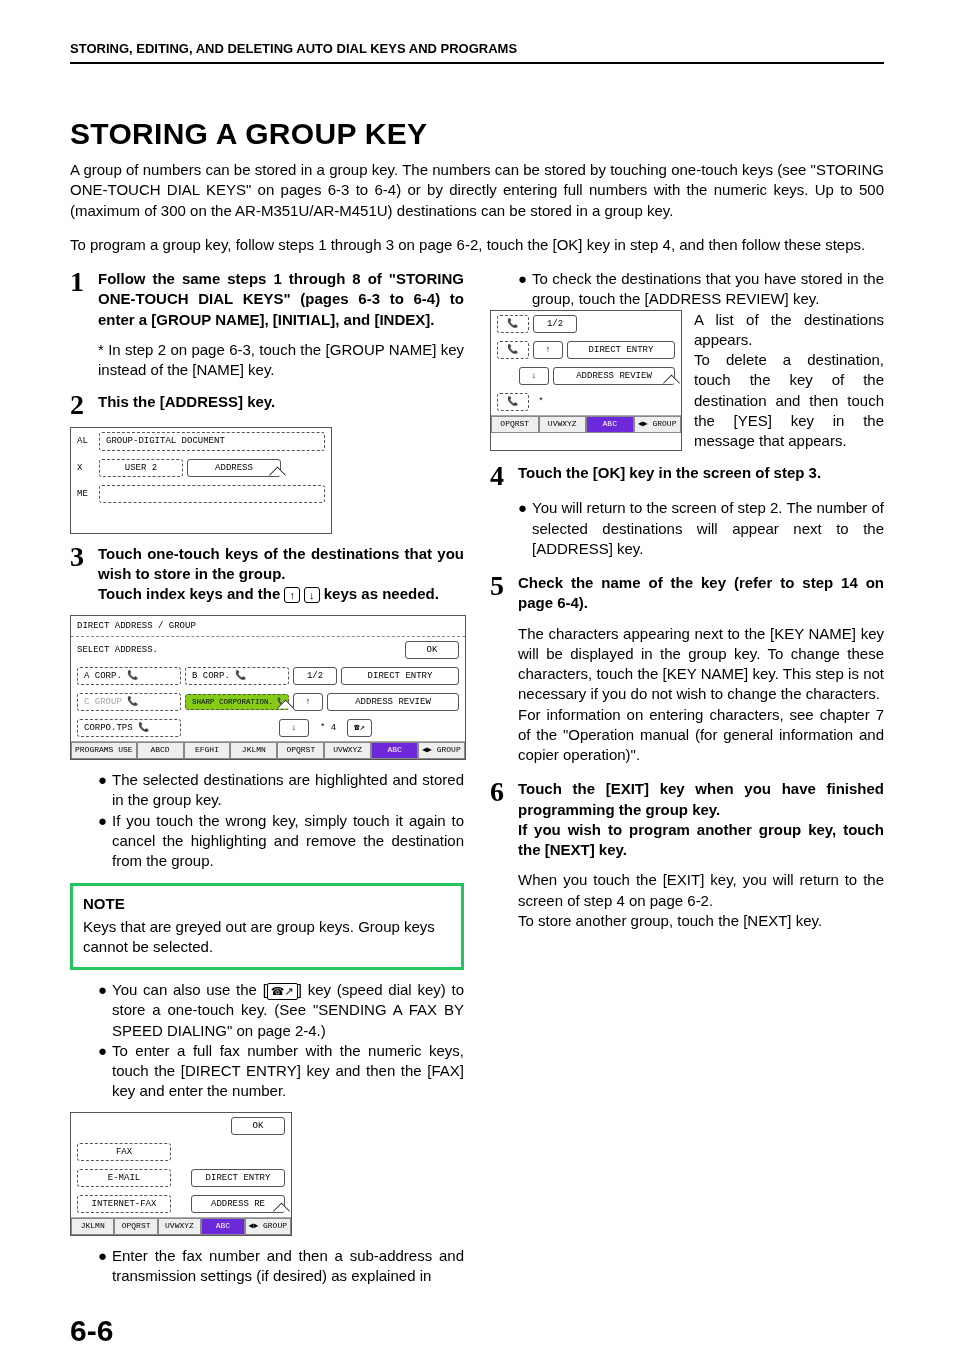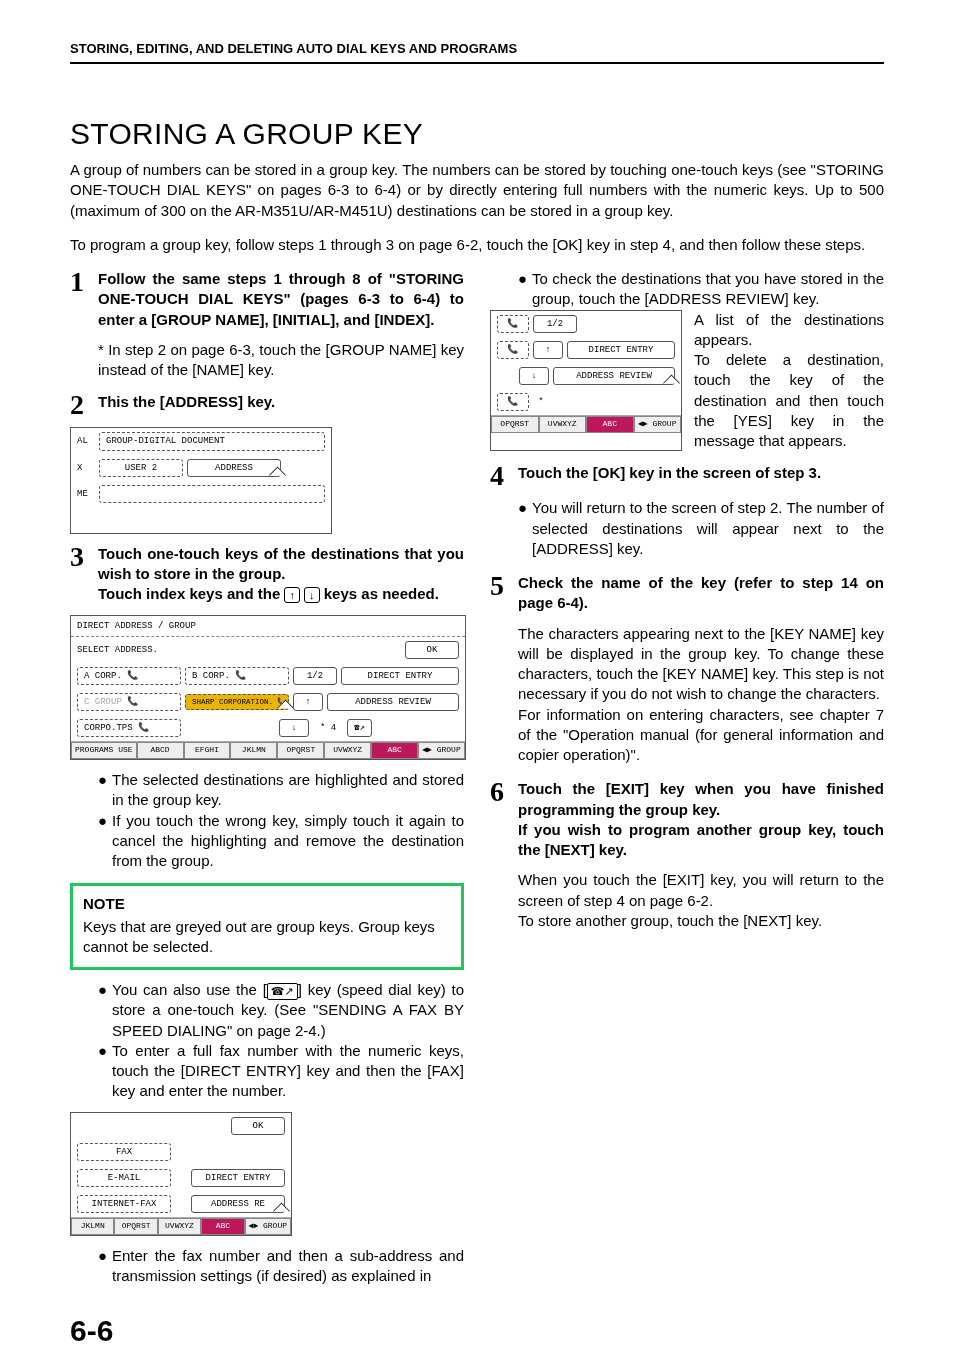--- a/index.html
+++ b/index.html
@@ -16,21 +16,21 @@
   .header-line {
     font-weight: bold;
     font-size: 13px;
     border-bottom: 2px solid #000;
     padding-bottom: 4px;
     margin-bottom: 50px;
   }
   h1 {
     font-size: 30px;
     margin: 0 0 6px 0;
-    font-weight: normal;
+    font-weight: bold;
     letter-spacing: 0.3px;
   }
   .intro {
     text-align: justify;
     margin-bottom: 14px;
   }
   .columns {
     display: flex;
     gap: 26px;
   }
@@ -140,21 +140,21 @@
   }
   .tabs-row div {
     border: 1px solid #888;
     font-size: 8px;
     padding: 2px 3px;
     flex: 1;
     text-align: center;
     white-space: nowrap;
   }
   .tabs-row .dark {
-    background: #be185d;
+    background: #6d28d9;
     color: #fff;
   }
   .cursor {
     position: relative;
   }
   .cursor::after {
     content: "";
     position: absolute;
     right: -4px;
     bottom: -6px;
@@ -225,21 +225,21 @@
         <span class="solid" style="width:40px">OK</span>
       </div>
       <div class="row">
         <span class="dashed" style="width:90px;text-align:left"><span>A CORP.</span> 📞</span>
         <span class="dashed" style="width:90px;text-align:left"><span>B CORP.</span> 📞</span>
         <span class="solid" style="width:30px">1/2</span>
         <span class="solid" style="flex:1">DIRECT ENTRY</span>
       </div>
       <div class="row">
         <span class="dashed" style="width:90px;text-align:left;color:#aaa"><span>C GROUP</span> 📞</span>
-        <span class="dashed cursor" style="width:90px;text-align:left;background:#eab308;font-size:7.5px"><span>SHARP CORPORATION.</span> 📞</span>
+        <span class="dashed cursor" style="width:90px;text-align:left;background:#84cc16;font-size:7.5px"><span>SHARP CORPORATION.</span> 📞</span>
         <span class="solid" style="width:16px">↑</span>
         <span class="solid" style="flex:1">ADDRESS REVIEW</span>
       </div>
       <div class="row">
         <span class="dashed" style="width:90px;text-align:left"><span>CORPO.TPS</span> 📞</span>
         <span style="width:90px"></span>
         <span class="solid" style="width:16px">↓</span>
         <span style="width:30px;text-align:center">*  4</span>
         <span class="solid">☎↗</span>
       </div>

